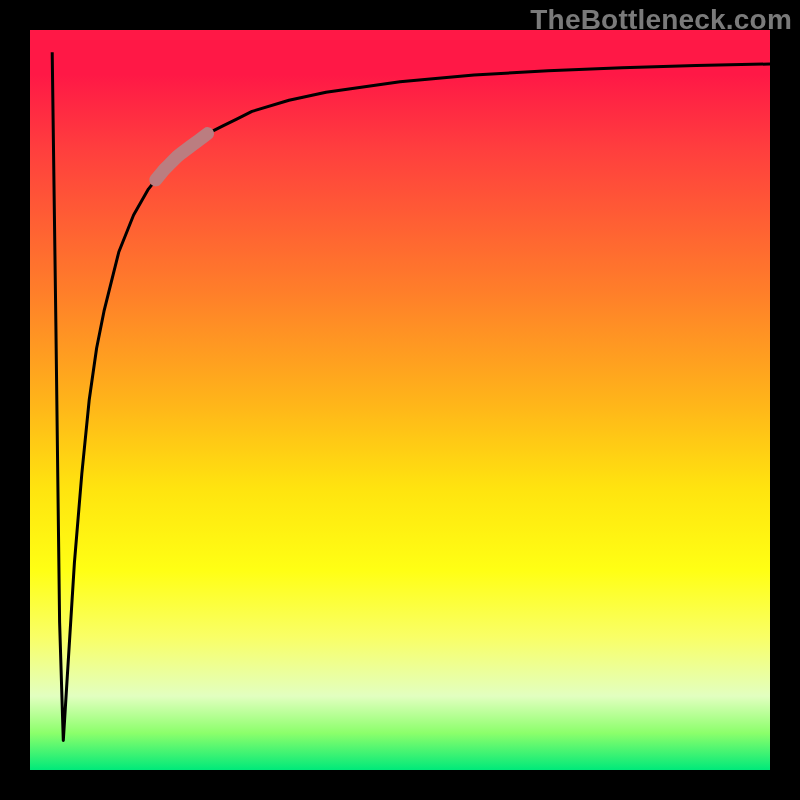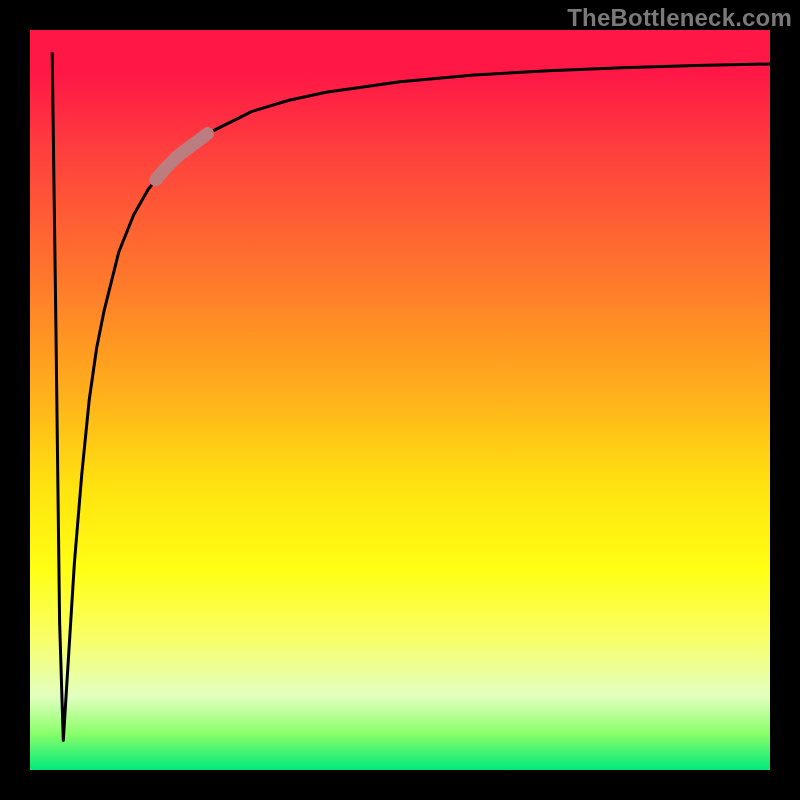--- a/index.html
+++ b/index.html
@@ -44,21 +44,21 @@
     top: 0;
     width: 740px;
     height: 740px;
     pointer-events: none;
   }
   .watermark {
     position: absolute;
     top: 4px;
     right: 8px;
     color: #7a7a7a;
-    font-size: 24px;
+    font-size: 28px;
     font-weight: 600;
     letter-spacing: 0.2px;
     pointer-events: none;
   }
 </style>
 </head>
 <body>
 
 <div class="frame">
   <div class="plot">

